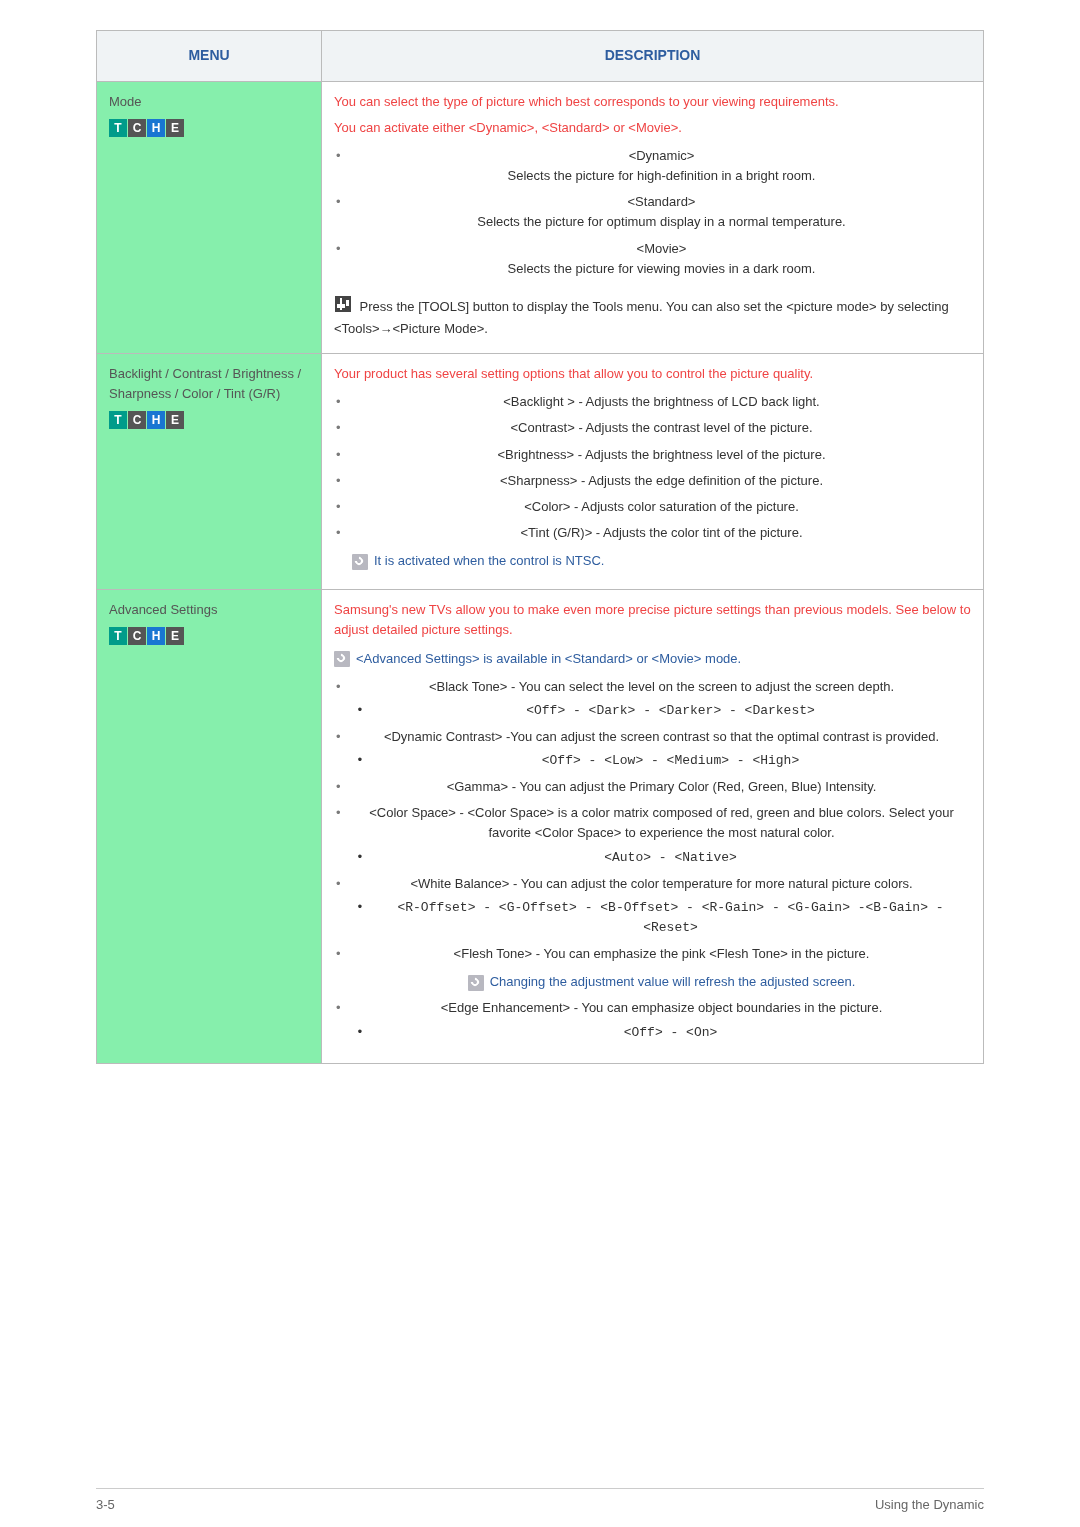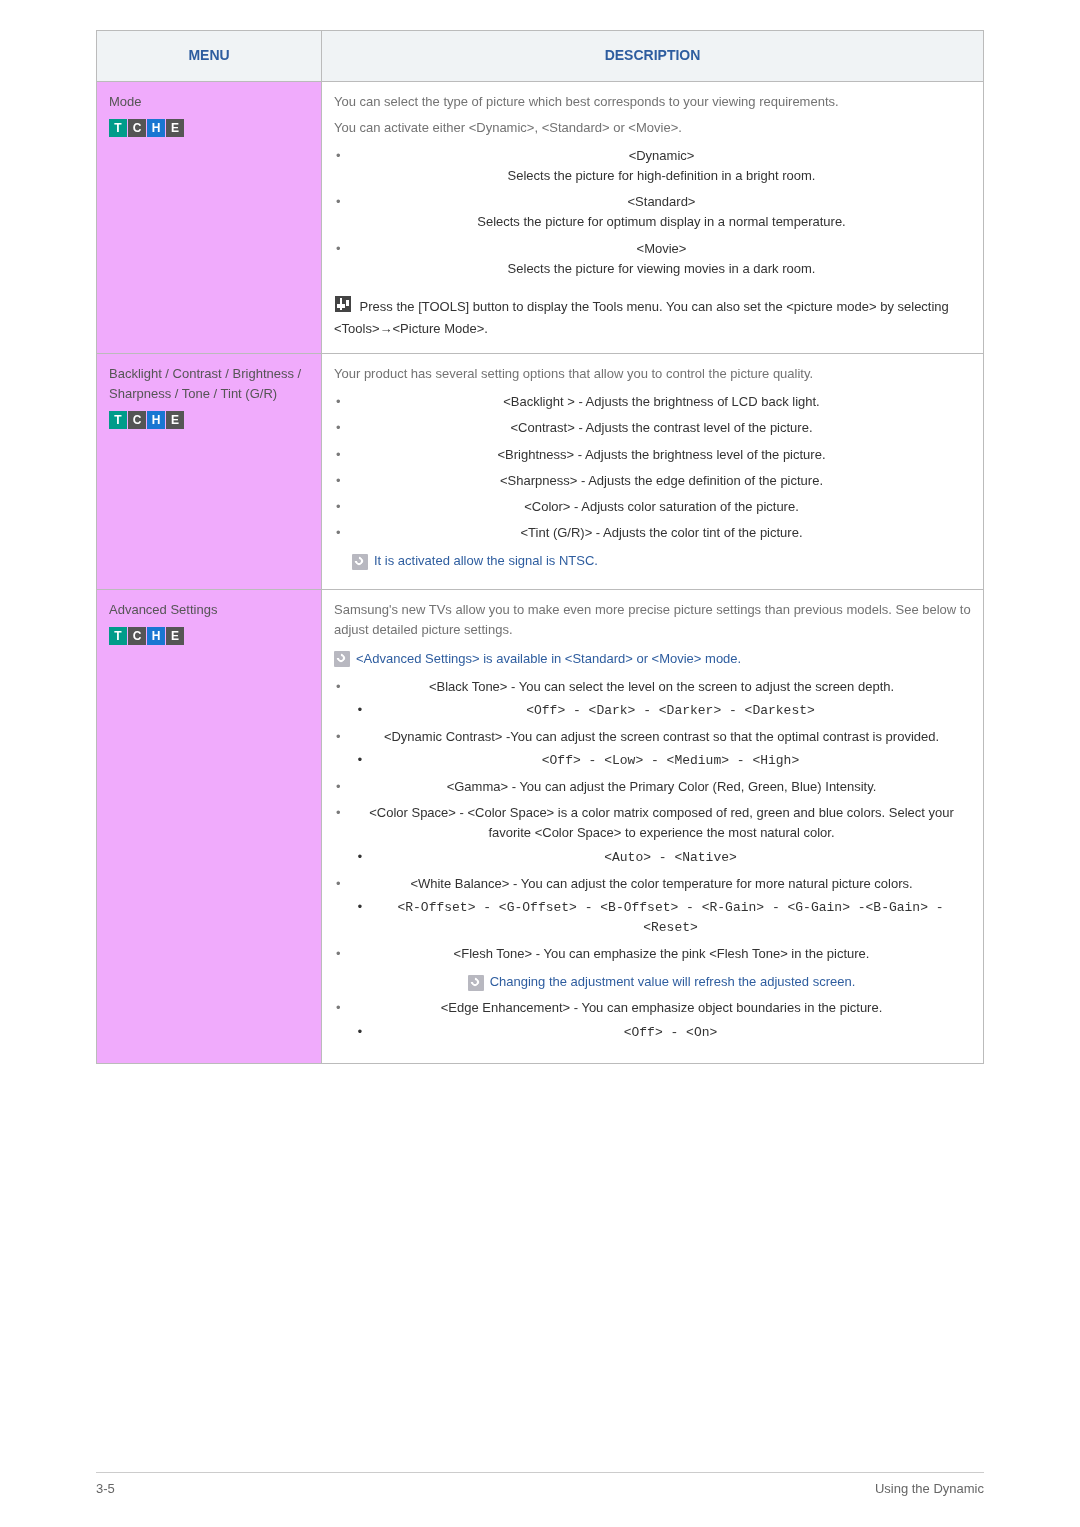--- a/index.html
+++ b/index.html
@@ -1,38 +1,38 @@
 <!DOCTYPE html>
 <html><head>
 <meta charset="utf-8">
 <style>
   html,body{margin:0;padding:0;background:#fff;font-family:Arial,Helvetica,sans-serif;color:#333;font-size:13px;line-height:1.55;}
   .page{width:988px;min-height:1527px;margin:0 auto;padding:30px 50px 0 50px;box-sizing:border-box;position:relative;}
   table.main{width:100%;border-collapse:collapse;border:1px solid #bbb;}
   table.main th{background:#f0f3f5;color:#2e5d9f;font-weight:bold;text-align:center;padding:14px 10px;border:1px solid #bbb;font-size:14px;}
   table.main td{border:1px solid #bbb;vertical-align:top;padding:10px 12px 14px 12px;}
-  .col-menu{width:200px;background:#f0abfc;}
+  .col-menu{width:200px;background:#86efac;}
   .menu-label{color:#555;}
   .badges{margin-top:6px;}
   .badge{display:inline-block;width:18px;height:18px;line-height:18px;text-align:center;font-weight:bold;font-size:12px;color:#fff;margin-right:1px;font-family:Arial;}
   .bT{background:#009c8a;} .bC{background:#555;} .bH{background:#1976d2;} .bE{background:#555;}
   ul.opts{list-style:none;margin:8px 0 0 0;padding:0;}
   ul.opts>li{position:relative;padding-left:18px;margin:6px 0;text-align:center;}
   ul.opts>li:before{content:"•";position:absolute;left:2px;top:0;color:#7a7a7a;}
   ul.sub{list-style:none;margin:4px 0 0 0;padding:0;}
   ul.sub>li{position:relative;padding-left:18px;margin:3px 0;font-family:Liberation Mono, monospace;}
   ul.sub>li:before{content:"•";position:absolute;left:4px;top:0;color:#333;}
   .toolnote{margin-top:16px;}
   .tool-icon{display:inline-block;vertical-align:middle;margin-right:4px;}
   .note{margin:8px 0 4px 18px;}
   .note-icon{display:inline-block;width:16px;height:16px;background:#b8b8c0;vertical-align:middle;margin-right:6px;position:relative;border-radius:1px;}
   .note-icon:after{content:"";position:absolute;left:3px;top:3px;width:8px;height:8px;border:2px solid #fff;border-radius:50%;box-sizing:border-box;border-left-color:transparent;transform:rotate(45deg);}
   .note-text{color:#2e5d9f;}
-  .plain{color:#737373;}
-  .footer{position:absolute;bottom:28px;left:50px;right:50px;border-top:1px solid #ccc;padding-top:6px;font-size:13px;color:#666;display:flex;justify-content:space-between;}
+  .plain{color:#ef4444;}
+  .footer{position:absolute;bottom:12px;left:50px;right:50px;border-top:1px solid #ccc;padding-top:6px;font-size:13px;color:#666;display:flex;justify-content:space-between;}
 </style>
 </head>
 <body>
 
 <div class="page">
   <table class="main">
     <thead>
       <tr>
         <th class="col-menu">MENU</th>
         <th>DESCRIPTION</th>
@@ -70,37 +70,37 @@
                   <rect x="1" y="1" width="16" height="16" fill="#444"></rect>
                   <path d="M6 3 L6 9 L3 9 L3 13 L6 13 L6 15 L8 15 L8 13 L11 13 L11 9 L8 9 L8 3 Z M12 5 L15 5 L15 11 L12 11 Z" fill="#fff"></path>
                 </svg>
             </span><span> Press the [TOOLS] button to display the Tools menu. You can also set the &lt;picture mode&gt; by selecting &lt;Tools&gt;→&lt;Picture Mode&gt;.</span>
           </div>
         </td>
       </tr>
 
       <tr>
         <td class="col-menu">
-          <div class="menu-label">Backlight / Contrast / Brightness / Sharpness / Tone / Tint (G/R)</div>
+          <div class="menu-label">Backlight / Contrast / Brightness / Sharpness / Color / Tint (G/R)</div>
           <div class="badges">
             <span class="badge bT">T</span><span class="badge bC">C</span><span class="badge bH">H</span><span class="badge bE">E</span>
           </div>
         </td>
         <td>
           <div class="plain">Your product has several setting options that allow you to control the picture quality.</div>
           <ul class="opts">
             <li>&lt;Backlight &gt; - Adjusts the brightness of LCD back light.</li>
             <li>&lt;Contrast&gt; - Adjusts the contrast level of the picture.</li>
             <li>&lt;Brightness&gt; - Adjusts the brightness level of the picture.</li>
             <li>&lt;Sharpness&gt; - Adjusts the edge definition of the picture.</li>
             <li>&lt;Color&gt; - Adjusts color saturation of the picture.</li>
             <li>&lt;Tint (G/R)&gt; - Adjusts the color tint of the picture.</li>
           </ul>
           <div class="note">
-            <span class="note-icon"></span><span class="note-text">It is activated allow the signal is NTSC.</span>
+            <span class="note-icon"></span><span class="note-text">It is activated when the control is NTSC.</span>
           </div>
         </td>
       </tr>
 
       <tr>
         <td class="col-menu">
           <div class="menu-label">Advanced Settings</div>
           <div class="badges">
             <span class="badge bT">T</span><span class="badge bC">C</span><span class="badge bH">H</span><span class="badge bE">E</span>
           </div>

